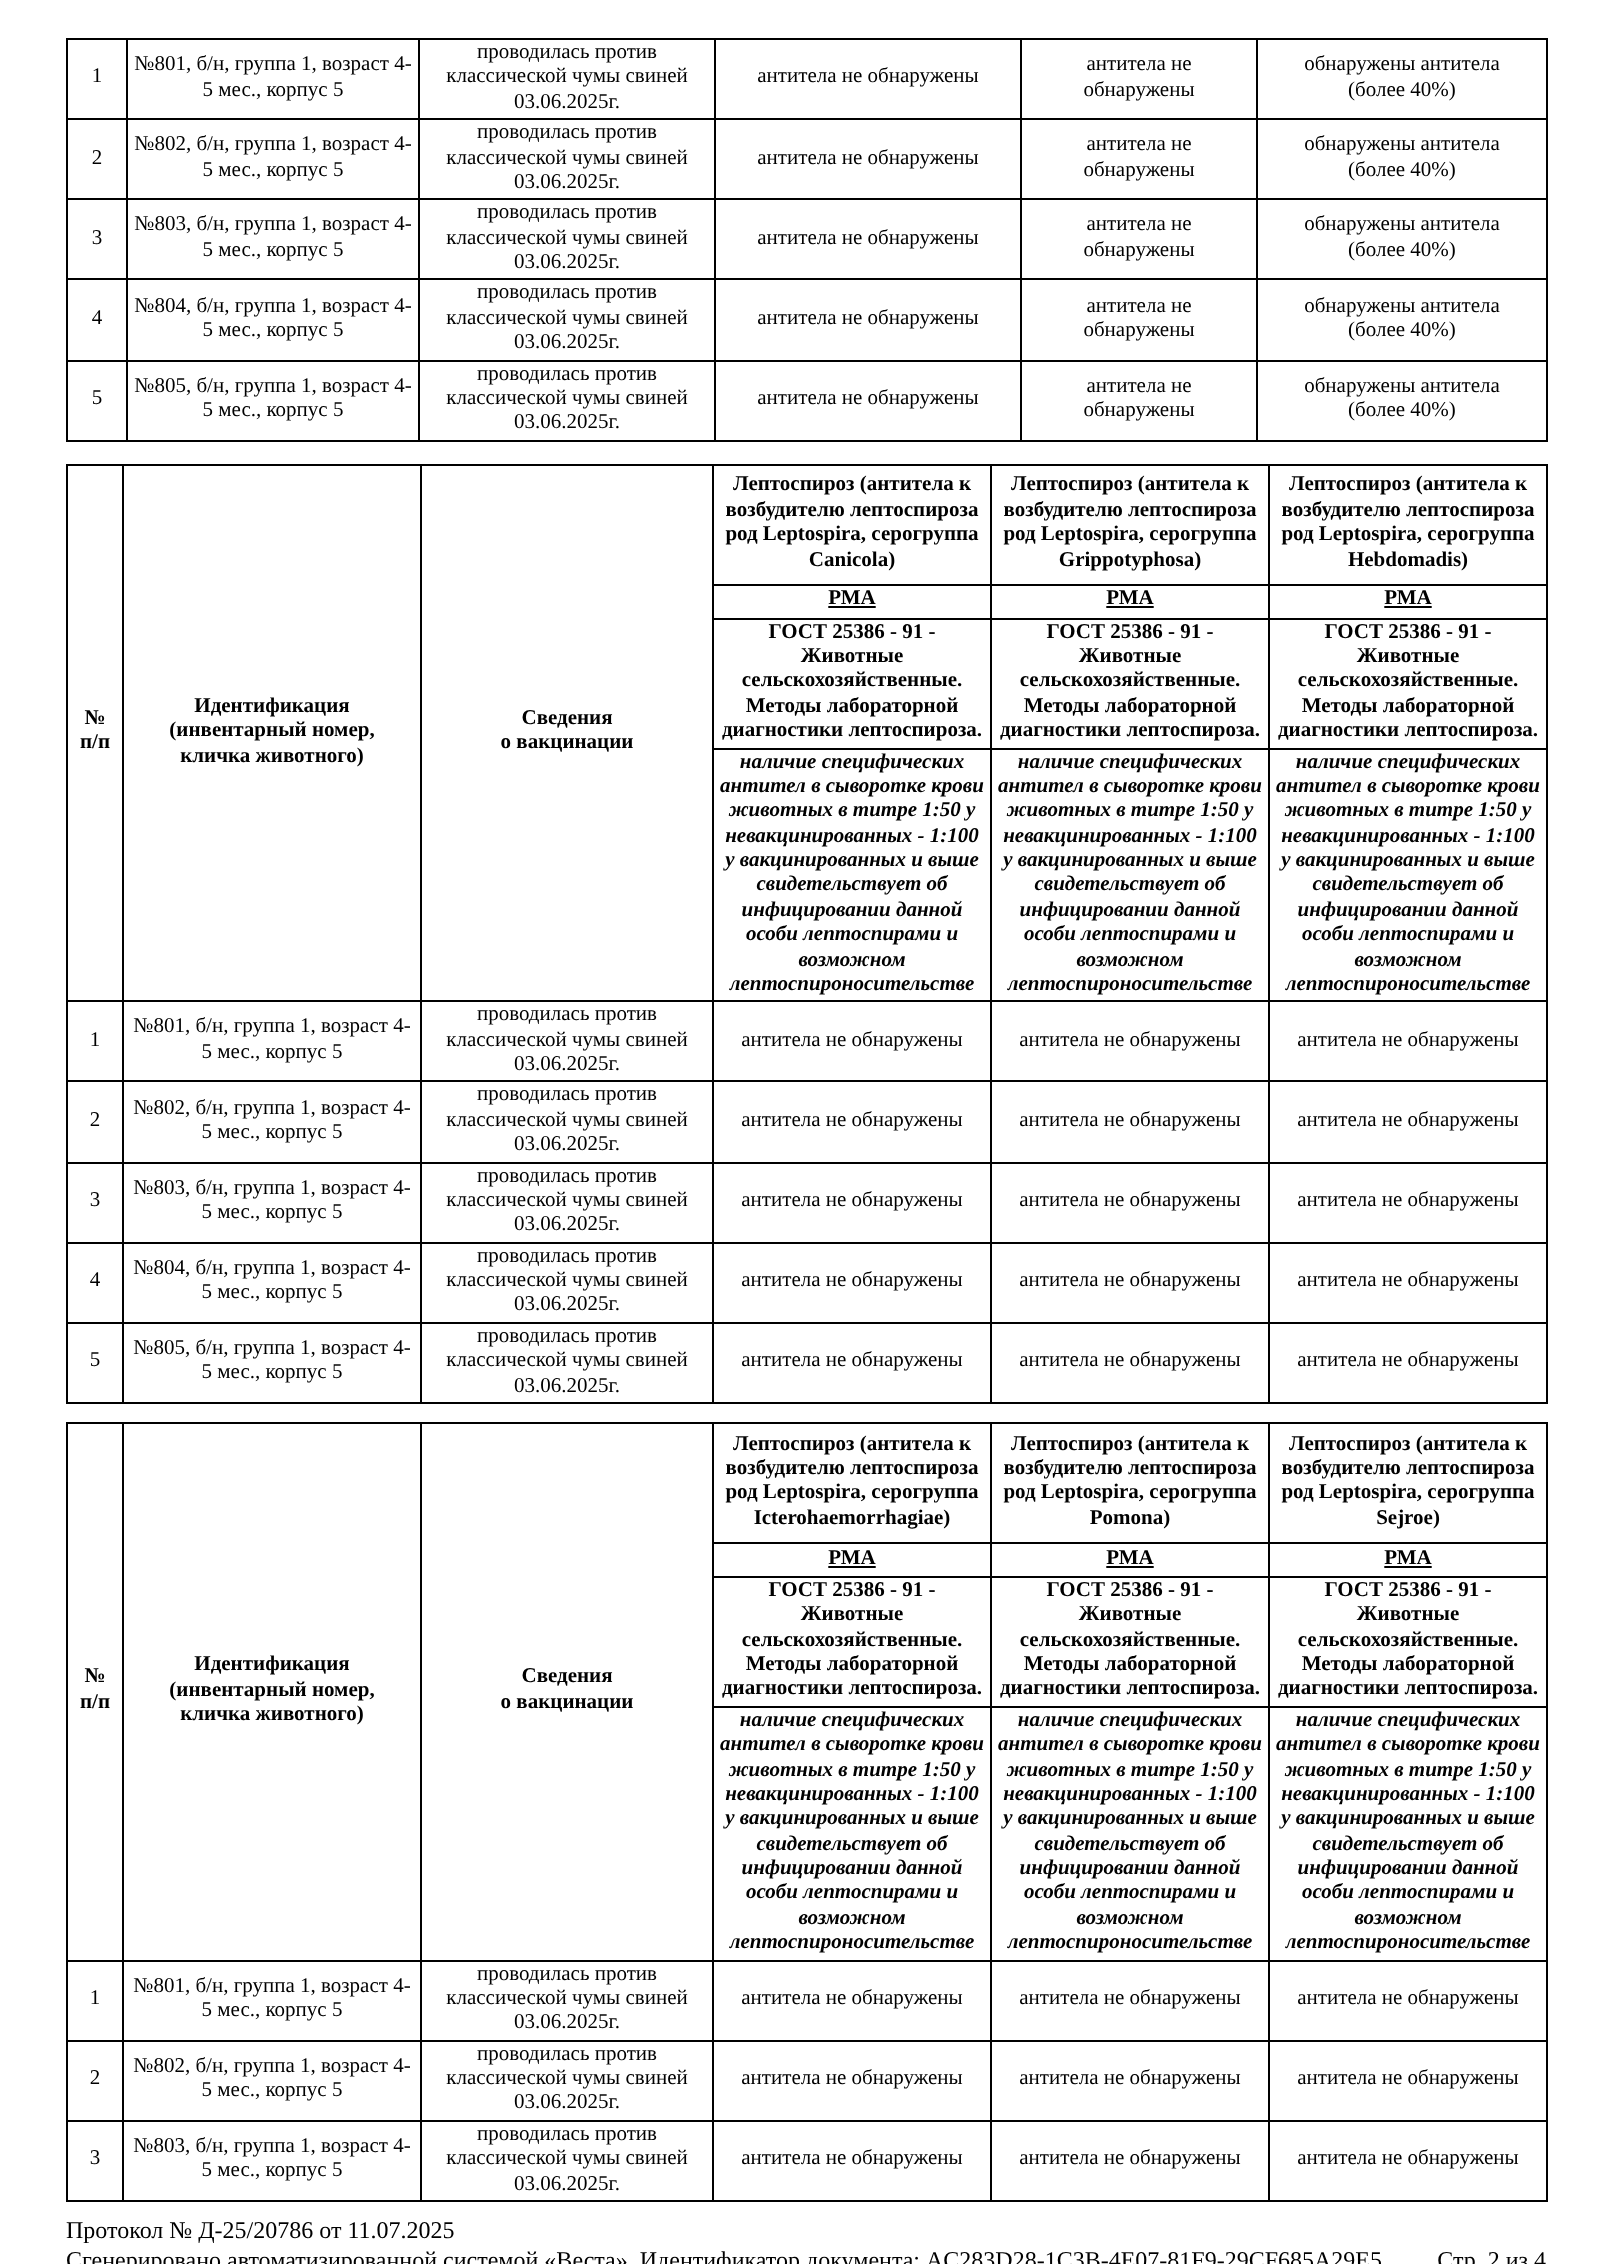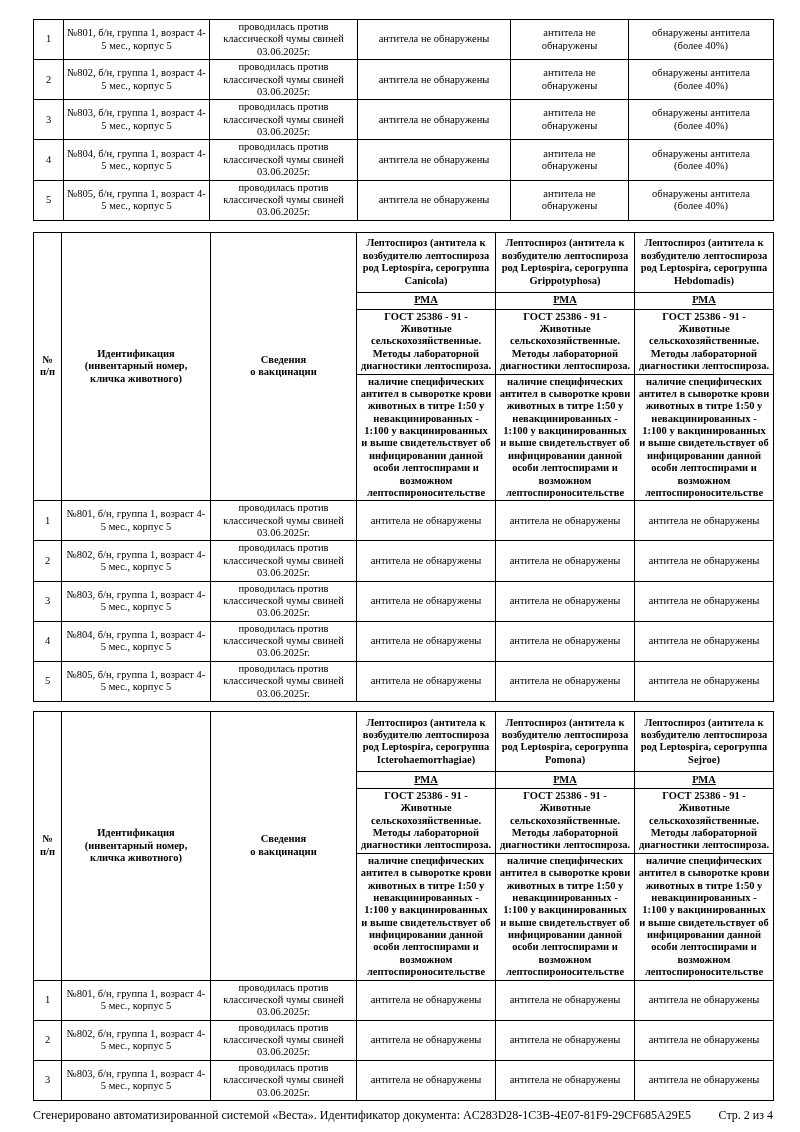--- a/index.html
+++ b/index.html
@@ -30,21 +30,21 @@
     overflow:hidden;
     word-wrap:break-word;
   }
   .t1{margin-bottom:11px;}
   .t1 tr{height:39px;}
   .t2{margin-bottom:9px;}
   .hdr{font-weight:bold;}
   tr.h-disease{height:60px;}
   tr.h-method{height:17px;text-decoration:underline;}
   tr.h-standard{height:60px;}
-  tr.h-interp{height:126px;}
+  tr.h-interp{height:126px;font-style:italic;}
   tr.data-row{height:40px;}
   .footer{
     margin-top:7px;
     font-size:12px;
     line-height:1.3;
   }
   .footer-row{
     display:flex;
     justify-content:space-between;
     align-items:baseline;
@@ -288,19 +288,20 @@
 классической чумы свиней
 03.06.2025г.</td>
         <td>антитела не обнаружены</td>
         <td>антитела не обнаружены</td>
         <td>антитела не обнаружены</td>
       </tr>
     </tbody>
   </table>
 
   <div class="footer">
+    <div>Протокол № Д-25/20786 от 11.07.2025</div>
     <div class="footer-row">
       <span>Сгенерировано автоматизированной системой «Веста». Идентификатор документа: AC283D28-1C3B-4E07-81F9-29CF685A29E5</span>
       <span>Стр. 2 из 4</span>
     </div>
   </div>
 
 </div>
 
 </body></html>

